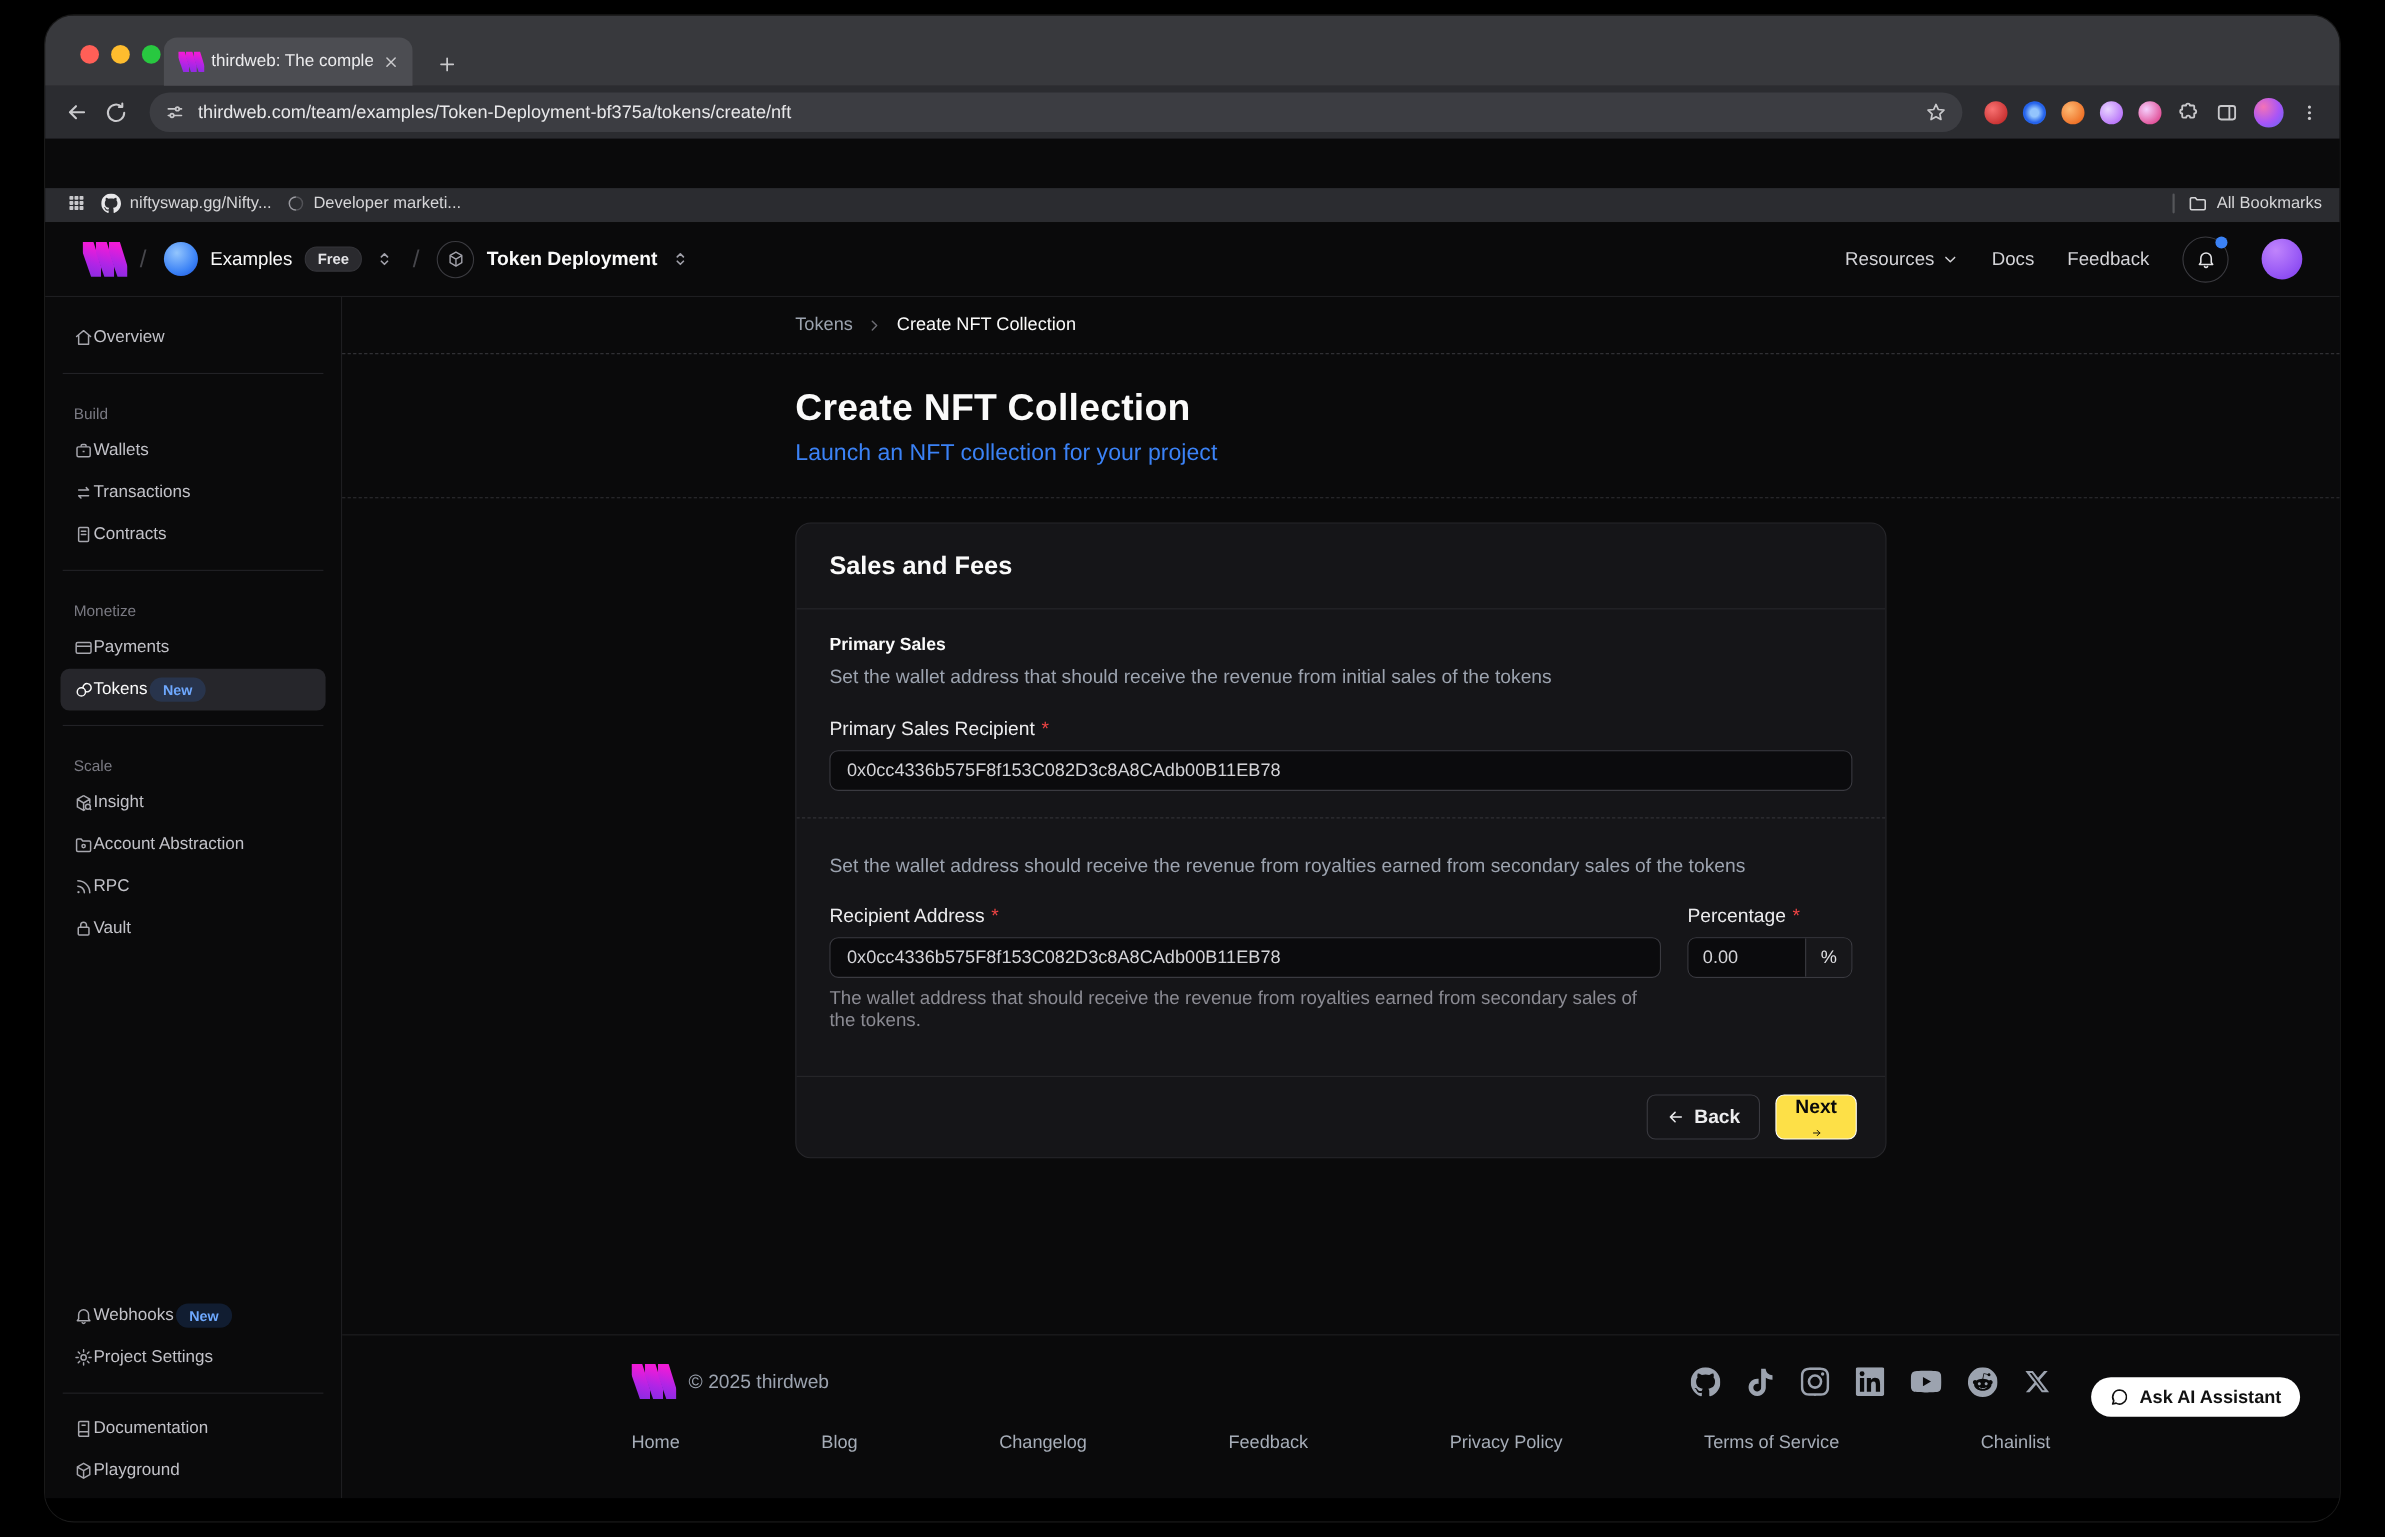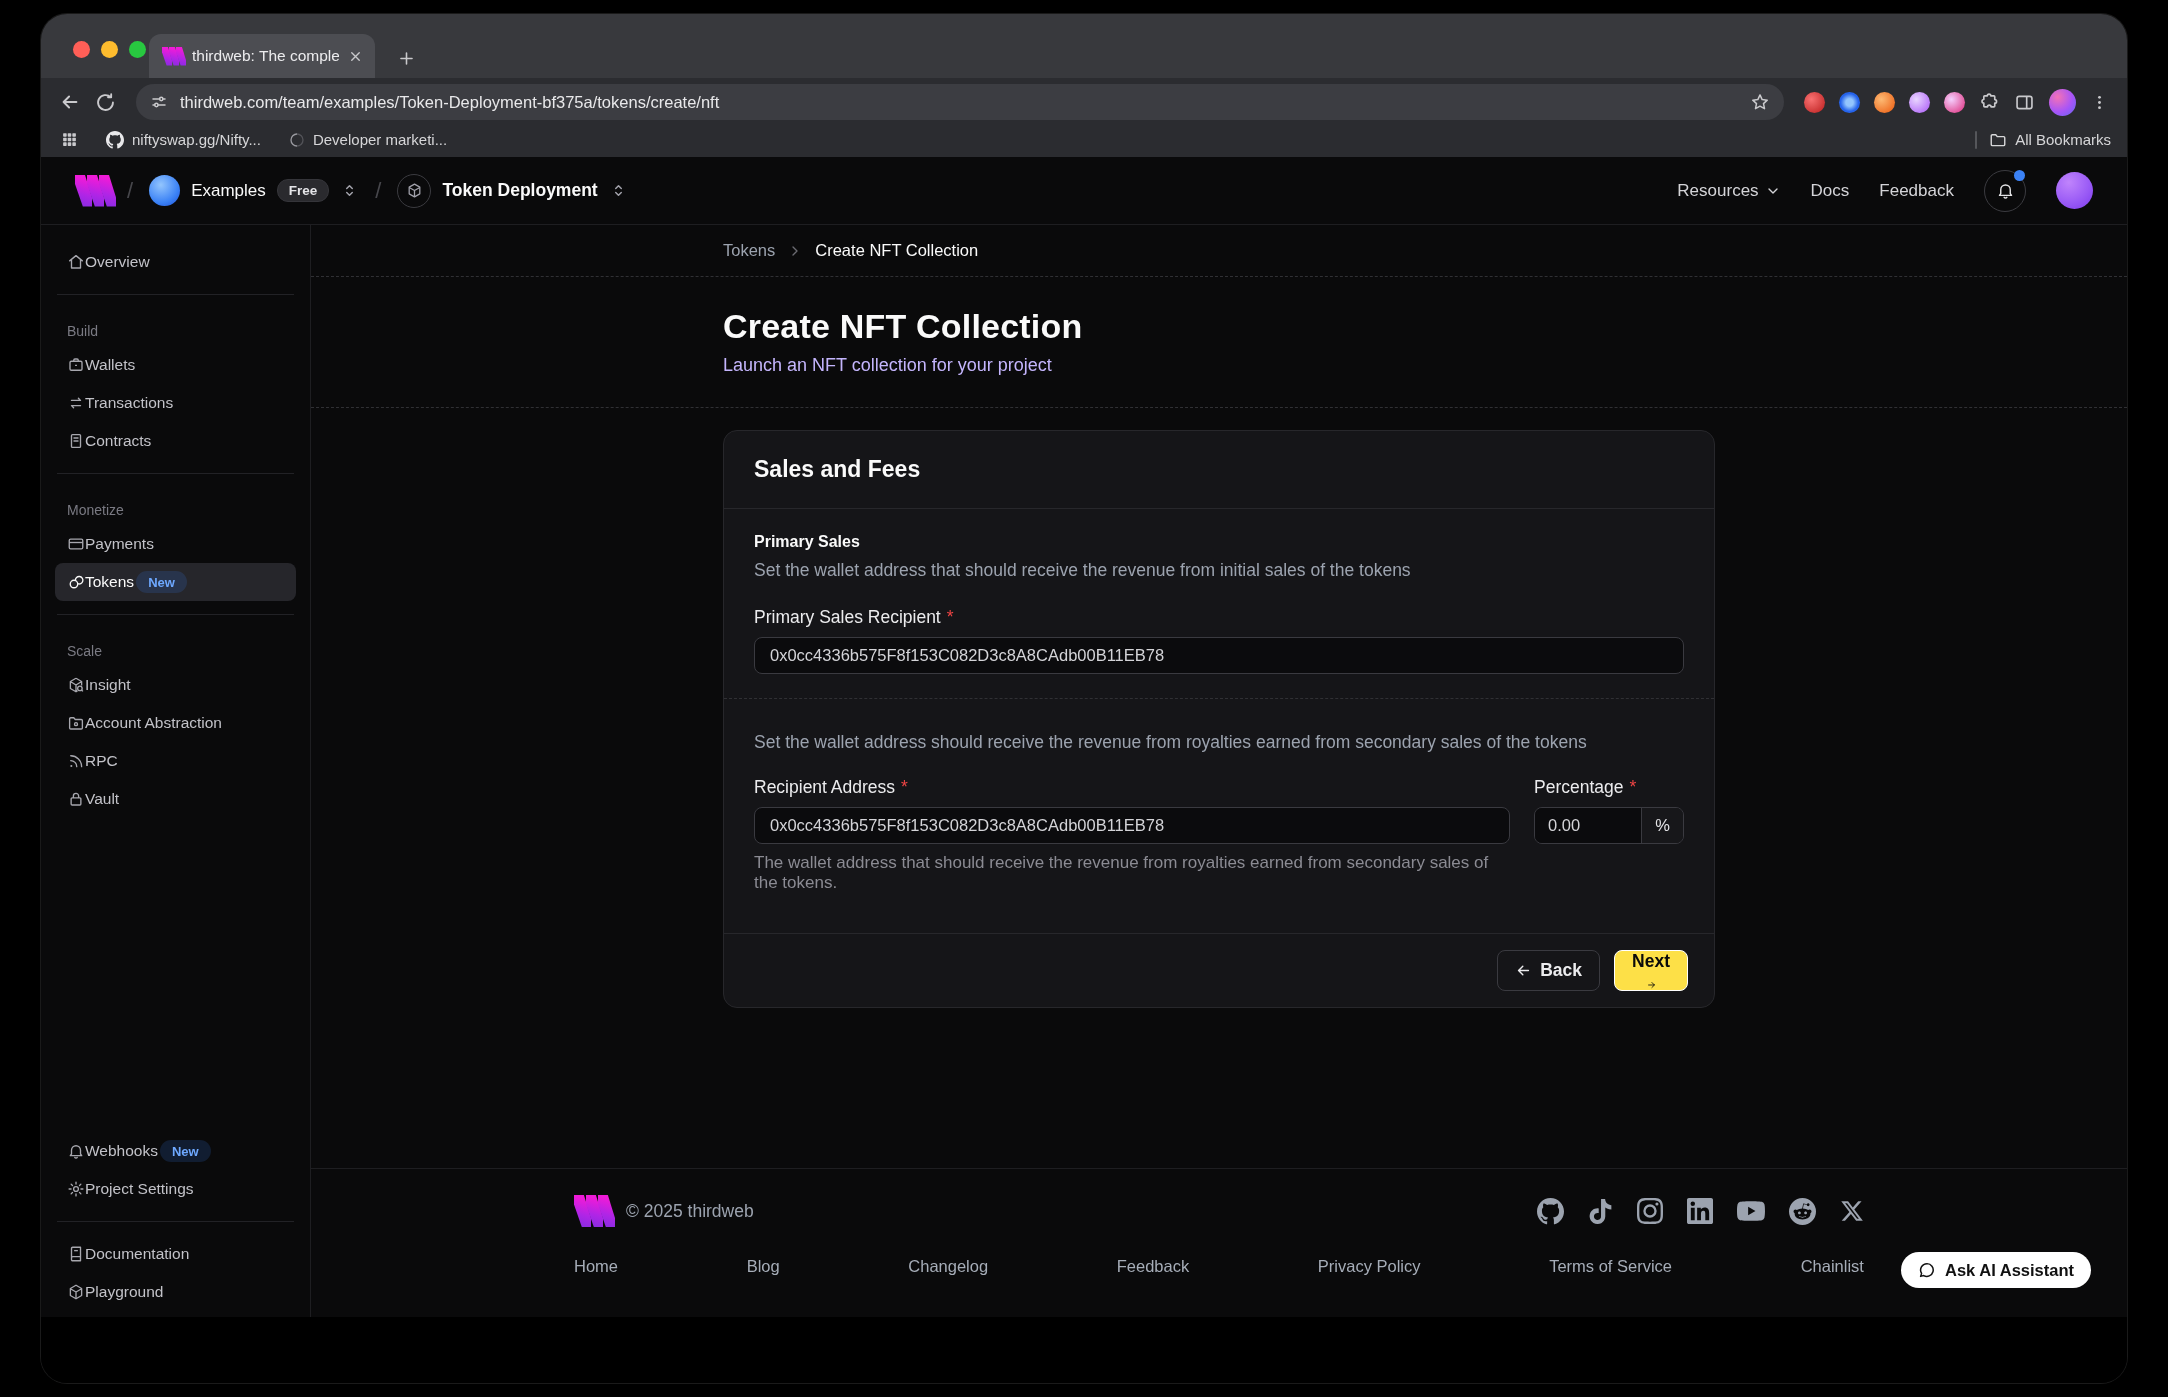--- a/index.html
+++ b/index.html
@@ -18,21 +18,21 @@
   .tab-title:after { content:""; }
   .icon-btn { display:flex; align-items:center; justify-content:center; color:#c9c9cc; flex:none; }
   .newtab { margin-left:22px; margin-bottom:10px; }
 
   .toolbar { height:48px; background:#2b2c30; display:flex; align-items:center; padding:0 18px; gap:14px; flex:none; }
   .urlbar { flex:1; height:36px; background:#3c3d42; border-radius:18px; display:flex; align-items:center; gap:12px; padding:0 14px; margin:0 6px; min-width:0; }
   .url-text { flex:1; font-size:16.5px; color:#e8e8ea; white-space:nowrap; overflow:hidden; }
   .ext-dot { width:21px; height:21px; border-radius:50%; flex:none; }
   .chrome-avatar { width:27px; height:27px; border-radius:50%; background:radial-gradient(circle at 32% 30%, #f472b6, #a855f7 55%, #6366f1); flex:none; }
 
-  .bookmarksbar { height:31px; background:#2b2c30; display:flex; align-items:center; padding:0 16px 4px 20px; gap:28px; flex:none; color:#d6d6d8; }
+  .bookmarksbar { height:31px; background:#2b2c30; display:flex; align-items:center; padding:0 16px 4px 20px; gap:14px; flex:none; color:#d6d6d8;margin-top:45px; }
   .bm-item { display:flex; align-items:center; gap:8px; font-size:15px; color:#d6d6d8; }
   .bm-right { margin-left:auto; display:flex; align-items:center; gap:12px; }
   .bm-divider { width:2px; height:18px; background:#55565a; border-radius:1px; }
 
   
   .tw-logo { display:flex; align-items:flex-start; }
   .tw-logo i { display:block; width:17px; height:32px; margin-right:-5px;
     background:linear-gradient(195deg,#ef1bd8 15%,#b025e6 60%,#8a2be2 95%);
     clip-path:polygon(0 0, 58% 0, 100% 72%, 100% 100%, 46% 100%, 0 30%); }
   .tw-logo.sm i { width:10px; height:19px; margin-right:-3px; }
@@ -71,21 +71,21 @@
   .main { flex:1; display:flex; flex-direction:column; min-width:0; }
   .container { width:992px; margin:0 auto; }
   .breadcrumb-row { height:52px; flex:none; border-bottom:1px dashed #303034; display:flex; align-items:center; }
   .breadcrumb-row .container { display:flex; align-items:center; gap:12px; font-size:16.5px; }
   .bc-parent { color:#9ca3af; }
   .bc-current { color:#fafafa; }
   .bc-chev { color:#6b6b72; display:flex; }
   .title-section { height:131px; flex:none; border-bottom:1px dashed #303034; }
   .title-section .container { padding-top:30px; }
   .page-title { font-size:34px; font-weight:700; color:#fafafa; letter-spacing:0.2px; }
-  .page-subtitle { margin-top:9px; font-size:18px; color:#c4b5fd; }
+  .page-subtitle { margin-top:9px; font-size:21px; color:#3b82f6; }
   .content { flex:1; min-height:0; }
 
   .card { margin-top:22px; background:#151518; border:1px solid #27272b; border-radius:14px; overflow:hidden; }
   .card-header { padding:25px 30px; border-bottom:1px solid #27272b; }
   .card-title { font-size:23px; font-weight:700; color:#fafafa; }
   .card-section { padding:24px 30px 24px; }
   .sec-heading { font-size:16px; font-weight:700; color:#fafafa; }
   .sec-desc { margin-top:9px; font-size:17.5px; color:#9ca3af; }
   .field-label { margin-top:26px; font-size:17.5px; color:#ececee; display:flex; gap:6px; }
   .req { color:#ef4444; }

